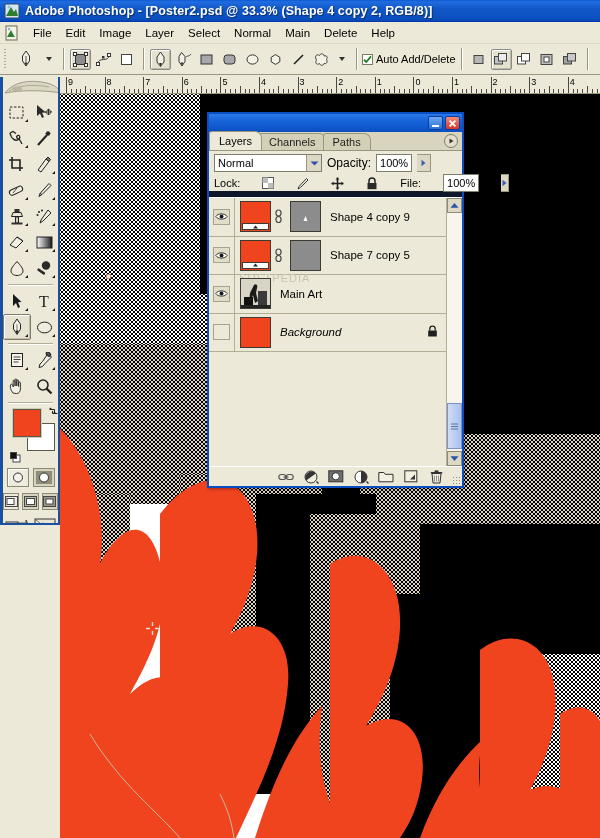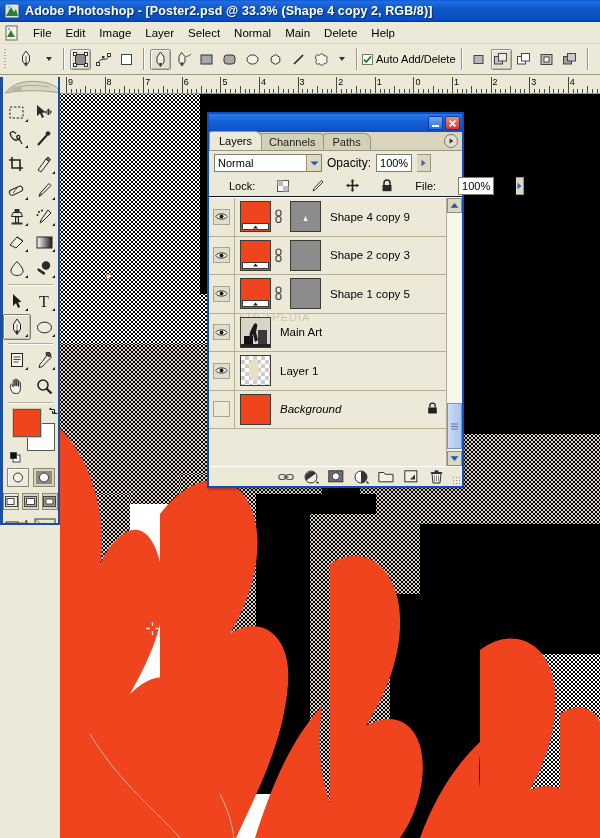--- a/index.html
+++ b/index.html
@@ -188,22 +188,22 @@
   .combo .cb-arrow{
     width:15px;height:16px;margin-left:auto;background:#dcd8c4;border-left:1px solid #9a9781;
     display:flex;align-items:center;justify-content:center;
   }
   .spin{
     height:18px;background:#fff;border:1px solid #7e7e6c;display:flex;align-items:center;
     padding:0 3px;font-size:11px; min-width:36px; justify-content:flex-start;
   }
   .spin-btn{ width:14px;height:18px;background:#dcd8c4;border:1px solid #9a9781;border-left:none;
              display:flex;align-items:center;justify-content:center;}
-  #lp-lock{ height:22px; flex:0 0 auto; display:flex;align-items:center;padding:0 20px;gap:22px;
-            border-bottom:1px solid #0f172a;}
+  #lp-lock{ height:22px; flex:0 0 auto; display:flex;align-items:center;padding:0 5px;gap:22px;
+            border-bottom:6px solid #0f172a;}
   .lock-icon{ width:14px;height:14px; display:flex;align-items:center;justify-content:center;}
   #lp-list{ flex:1 1 auto; position:relative; overflow:hidden; background:#ece9d8;
             border-top:1px solid #fff; display:flex;}
   #lp-rows{ flex:1 1 auto; overflow:hidden; }
   .layer-row{
     height:38.5px; display:flex; align-items:center;
     border-bottom:1px solid #b3af96; position:relative;
   }
   .eye-cell{ width:26px;height:100%;display:flex;align-items:center;justify-content:center;
              border-right:1px solid #b3af96; flex:0 0 auto;}
@@ -988,48 +988,23 @@
               </svg>
           </span>
         </span>
         <span class="link-cell">
           <svg width="9" height="15" viewBox="0 0 9 15">
             <rect x="2" y="1" width="5" height="6" rx="2.5" fill="none" stroke="#444" stroke-width="1.2"></rect>
             <rect x="2" y="7.5" width="5" height="6" rx="2.5" fill="none" stroke="#444" stroke-width="1.2"></rect>
           </svg>
         </span>
         <span class="thumb vmask"></span>
-        <span class="layer-name">Shape 2 copy 3</span>
+        <span class="layer-name">Shape 7 copy 5</span>
       </div>
 
-      <div class="layer-row">
-        <span class="eye-cell">
-          <span class="eye-box">
-            <svg width="13" height="9" viewBox="0 0 13 9">
-              <path d="M0.8 4.5 C3 1 10 1 12.2 4.5 C10 8 3 8 0.8 4.5 Z" fill="#fff" stroke="#222" stroke-width=".9"></path>
-              <circle cx="6.5" cy="4.5" r="2" fill="#1a1a1a"></circle>
-            </svg>
-          </span>
-        </span>
-        <span class="thumb shapefill">
-          <span class="shapebar">
-            <svg width="7" height="4" viewBox="0 0 7 4">
-                <path d="M3.5 0.5 L6 3.5 L1 3.5 Z" fill="#222"></path>
-              </svg>
-          </span>
-        </span>
-        <span class="link-cell">
-          <svg width="9" height="15" viewBox="0 0 9 15">
-            <rect x="2" y="1" width="5" height="6" rx="2.5" fill="none" stroke="#444" stroke-width="1.2"></rect>
-            <rect x="2" y="7.5" width="5" height="6" rx="2.5" fill="none" stroke="#444" stroke-width="1.2"></rect>
-          </svg>
-        </span>
-        <span class="thumb vmask"></span>
-        <span class="layer-name">Shape 1 copy 5</span>
-      </div>
 
       <div class="layer-row" style="position:relative">
         <span class="wm">SOFTPEDIA</span>
         <span class="eye-cell">
           <span class="eye-box">
             <svg width="13" height="9" viewBox="0 0 13 9">
               <path d="M0.8 4.5 C3 1 10 1 12.2 4.5 C10 8 3 8 0.8 4.5 Z" fill="#fff" stroke="#222" stroke-width=".9"></path>
               <circle cx="6.5" cy="4.5" r="2" fill="#1a1a1a"></circle>
             </svg>
           </span>
@@ -1039,36 +1014,20 @@
             <rect width="29" height="29" fill="#d9d5c6"></rect>
             <rect x="3" y="18" width="9" height="9" fill="#111"></rect>
             <path d="M13 6 C15 4 17 6 16 9 L15 14 L17 22 L14 24 L12 16 L10 22 L8 23 L9 14 Z" fill="#1a1a1a"></path>
             <rect x="17" y="12" width="9" height="14" fill="#3a3a3a"></rect>
             <rect x="0" y="26" width="29" height="3" fill="#222"></rect>
           </svg>
         </span>
         <span class="layer-name">Main Art</span>
       </div>
 
-      <div class="layer-row">
-        <span class="eye-cell">
-          <span class="eye-box">
-            <svg width="13" height="9" viewBox="0 0 13 9">
-              <path d="M0.8 4.5 C3 1 10 1 12.2 4.5 C10 8 3 8 0.8 4.5 Z" fill="#fff" stroke="#222" stroke-width=".9"></path>
-              <circle cx="6.5" cy="4.5" r="2" fill="#1a1a1a"></circle>
-            </svg>
-          </span>
-        </span>
-        <span class="thumb checker">
-          <svg width="29" height="29" viewBox="0 0 29 29" style="display:block">
-            <ellipse cx="13" cy="14" rx="5" ry="11" fill="#e8dfc4"></ellipse>
-          </svg>
-        </span>
-        <span class="layer-name">Layer 1</span>
-      </div>
 
       <div class="layer-row">
         <span class="eye-cell">
           <span class="eye-box off"></span>
         </span>
         <span class="thumb" style="background:#f0441f"></span>
         <span class="layer-name italic">Background</span>
         <span class="lock-badge">
           <svg width="11" height="12" viewBox="0 0 11 12">
             <path d="M2.8 5.5 V3.8 a2.7 2.7 0 0 1 5.4 0 V5.5" fill="none" stroke="#222" stroke-width="1.3"></path>

